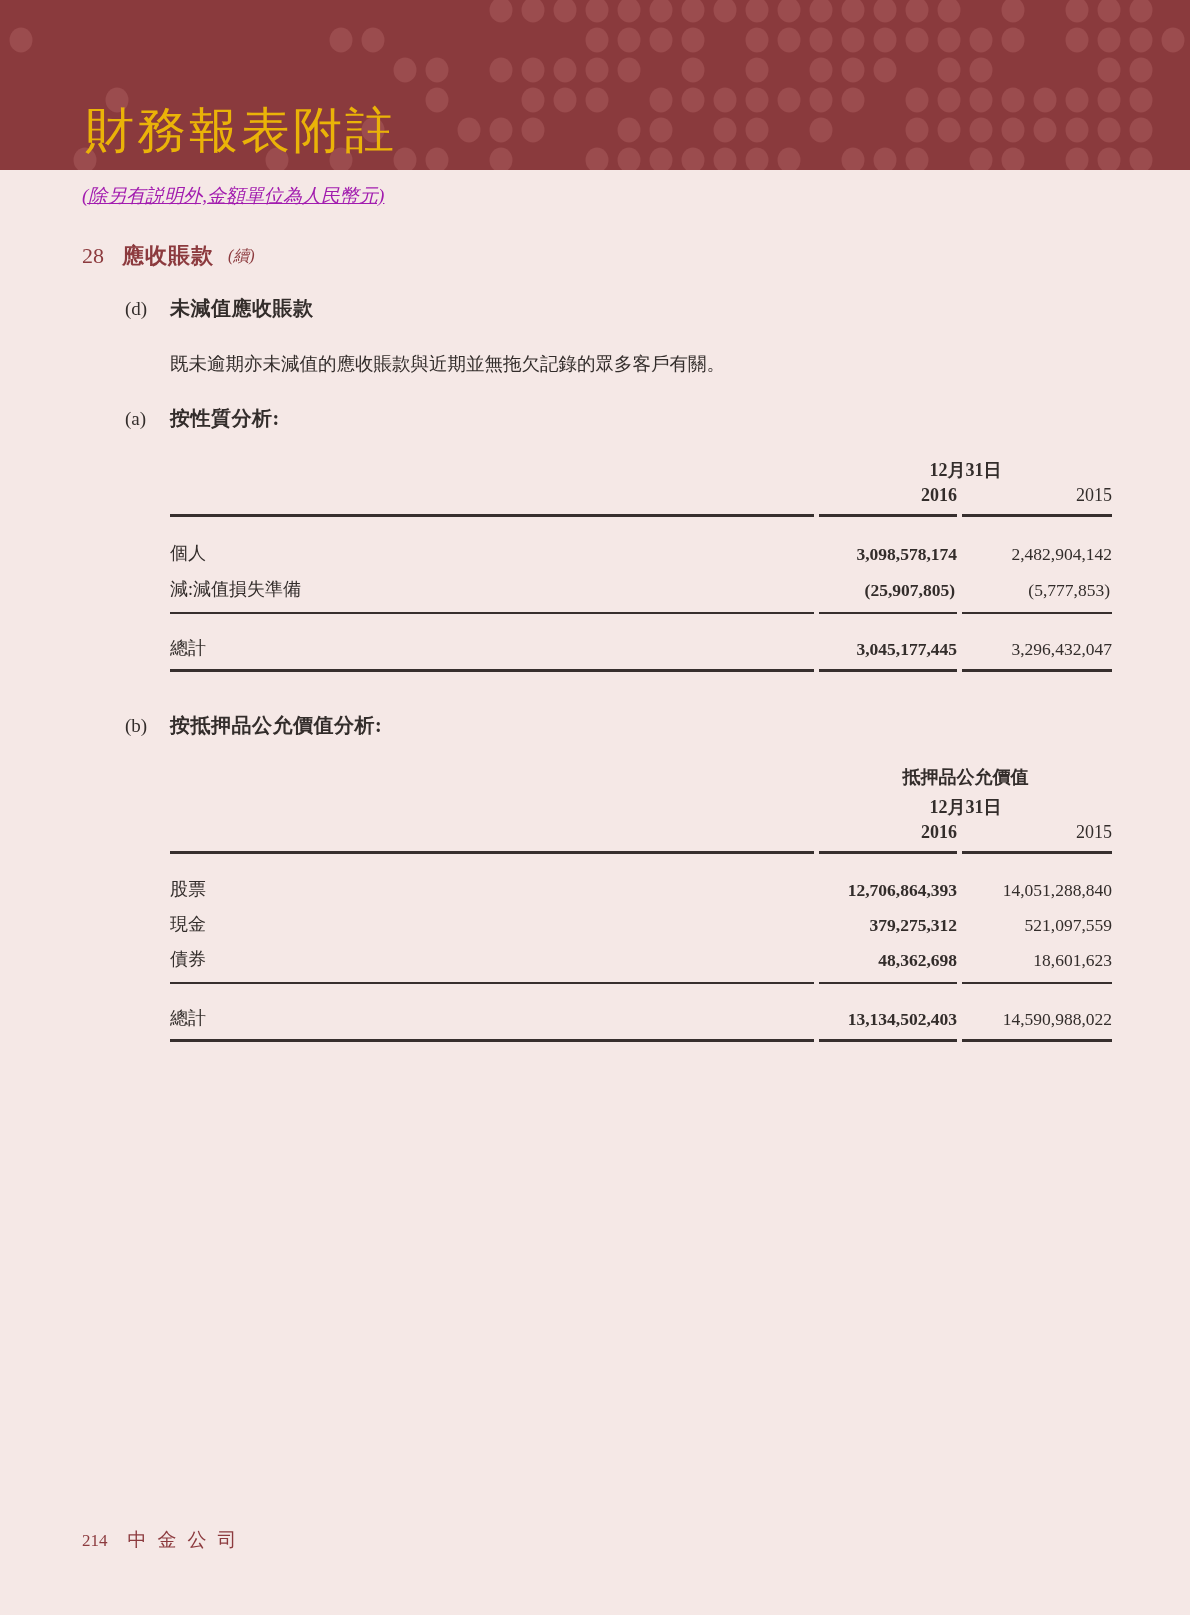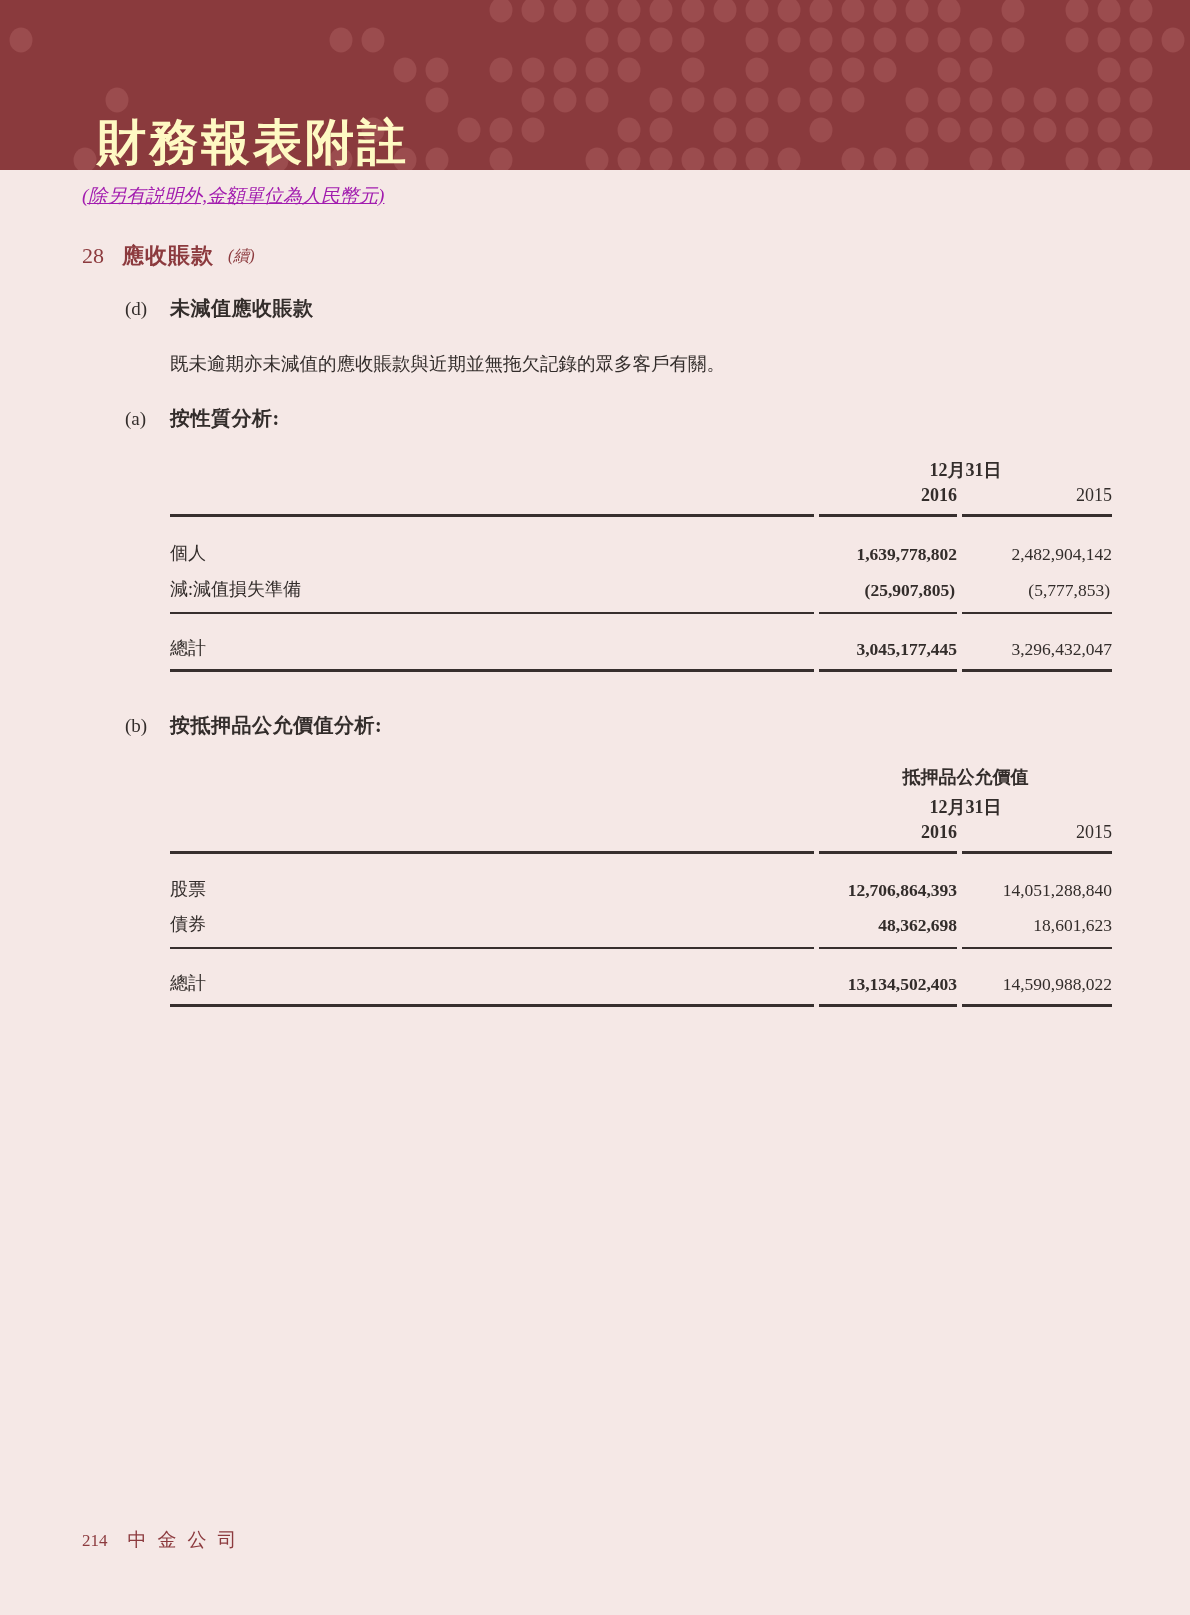--- a/index.html
+++ b/index.html
@@ -23,25 +23,25 @@
   .banner{
     position:relative;
     width:100%;height:170px;
     background:var(--banner-bg);
     overflow:hidden;
   }
   .banner svg{position:absolute;left:0;top:0;}
   .banner-title{
     position:absolute;
     left:85px;top:98px;
-    margin:12px;
+    margin:0;
     font-size:49px;
-    font-weight:bold;
+    font-weight:normal;
     letter-spacing:3px;
-    color:#fef9c3;
+    color:#eab308;
     z-index:2;
   }
   
   .content{padding:0 88px 0 82px;color:var(--text);}
   .subtitle{
     margin:0;padding-top:13px;
     font-size:19px;font-style:italic;
     color:#a21caf;
     text-decoration:underline;
   }
@@ -271,21 +271,21 @@
         <tr class="years">
           <td></td>
           <td class="year b">2016</td>
           <td class="year">2015</td>
         </tr>
         <tr class="gap">
               <td colspan="3"></td>
             </tr>
         <tr class="drow">
           <td class="lbl">個人</td>
-          <td class="num b">1,639,778,802</td>
+          <td class="num b">3,098,578,174</td>
           <td class="num">2,482,904,142</td>
         </tr>
         <tr class="drow lastrow">
           <td class="lbl">減:減值損失準備</td>
           <td class="num b neg">(25,907,805)</td>
           <td class="num neg">(5,777,853)</td>
         </tr>
         <tr class="gap2">
               <td colspan="3"></td>
             </tr>
@@ -325,20 +325,25 @@
           <td class="year">2015</td>
         </tr>
         <tr class="gap">
               <td colspan="3"></td>
             </tr>
         <tr class="drow-b">
           <td class="lbl">股票</td>
           <td class="num b">12,706,864,393</td>
           <td class="num">14,051,288,840</td>
         </tr>
+        <tr class="drow-b">
+          <td class="lbl">現金</td>
+          <td class="num b">379,275,312</td>
+          <td class="num">521,097,559</td>
+        </tr>
         <tr class="drow-b lastrow">
           <td class="lbl">債券</td>
           <td class="num b">48,362,698</td>
           <td class="num">18,601,623</td>
         </tr>
         <tr class="gap2">
               <td colspan="3"></td>
             </tr>
         <tr class="total">
           <td class="lbl">總計</td>

